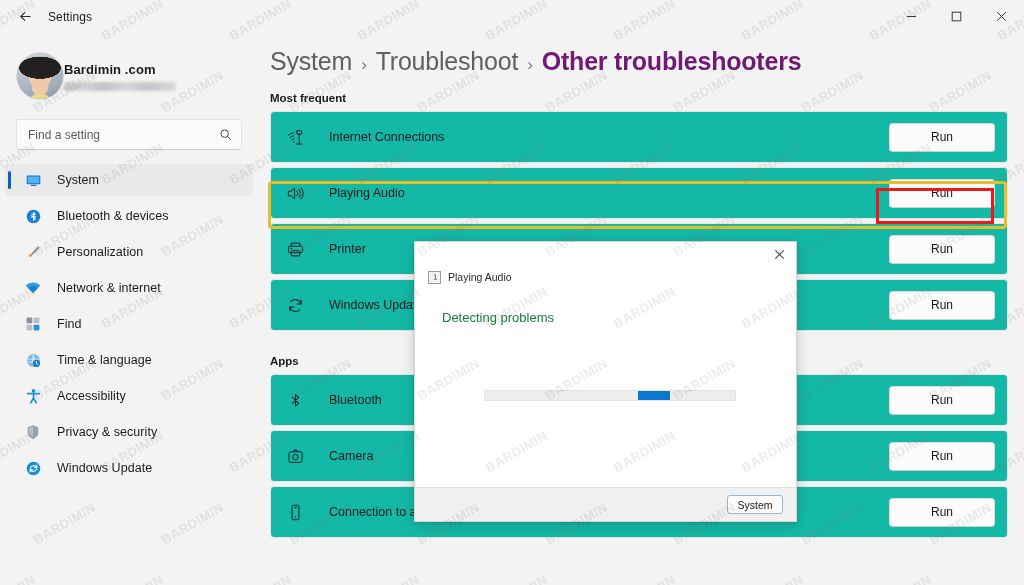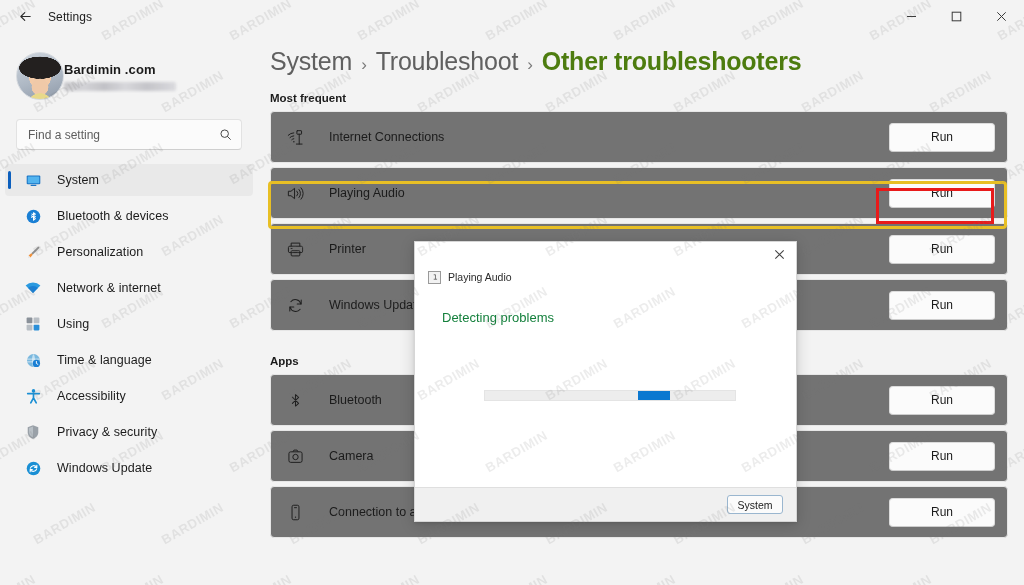--- a/index.html
+++ b/index.html
@@ -132,31 +132,31 @@
     background: #f3f3f3;
     overflow: hidden;
   }
   .breadcrumb {
     display: flex; align-items: baseline;
     padding: 14px 0 0 12px;
     font-size: 25px; letter-spacing: -.2px;
   }
   .bc-link { color: #606060; font-weight: 400; }
   .bc-sep { color: #7a7a7a; font-size: 17px; margin: 0 9px; }
-  .bc-current { color: #4d7c0f; font-weight: 600; }
+  .bc-current { color: #701a75; font-weight: 600; }
 
   .section-head {
     padding: 16px 0 7px 12px;
     font-size: 11.5px; font-weight: 700; color: #1b1b1b;
   }
   .section-head.other { padding-top: 20px; }
 
   .cardlist { padding: 0 16px 0 12px; }
   .card {
-    background: #737373;
+    background: #14b8a6;
     border: 1px solid #e6e6e6;
     border-radius: 4px;
     height: 52px;
     margin-bottom: 4px;
     display: flex; align-items: center;
     padding: 0 12px 0 13px;
     position: relative;
   }
   .card-ico {
     width: 22px; height: 22px; flex: 0 0 22px;
@@ -382,21 +382,21 @@
 
       <div class="navitem">
         <span class="nav-ico">
           <svg width="16" height="16" viewBox="0 0 20 20">
             <rect x="2" y="2" width="7.2" height="7.2" rx="1" fill="#8a9199"></rect>
             <rect x="10.8" y="2" width="7.2" height="7.2" rx="1" fill="#b8bec4"></rect>
             <rect x="2" y="10.8" width="7.2" height="7.2" rx="1" fill="#b8bec4"></rect>
             <rect x="10.8" y="10.8" width="7.2" height="7.2" rx="1" fill="#2b8fd8"></rect>
           </svg>
         </span>
-        <span class="nav-label">Using</span>
+        <span class="nav-label">Find</span>
       </div>
 
 
       <div class="navitem">
         <span class="nav-ico">
           <svg width="17" height="17" viewBox="0 0 20 20">
             <circle cx="10" cy="10" r="7.6" fill="#7ab8de"></circle>
             <path d="M10 2.4c2.4 2 2.4 13.2 0 15.2-2.4-2-2.4-13.2 0-15.2z" fill="#cfe6f4" opacity=".85"></path>
             <path d="M2.6 8.4h14.8M2.6 11.6h14.8" stroke="#e8f2f9" stroke-width="0.9"></path>
             <circle cx="13.4" cy="13.4" r="4.3" fill="#1a7fd4"></circle>

